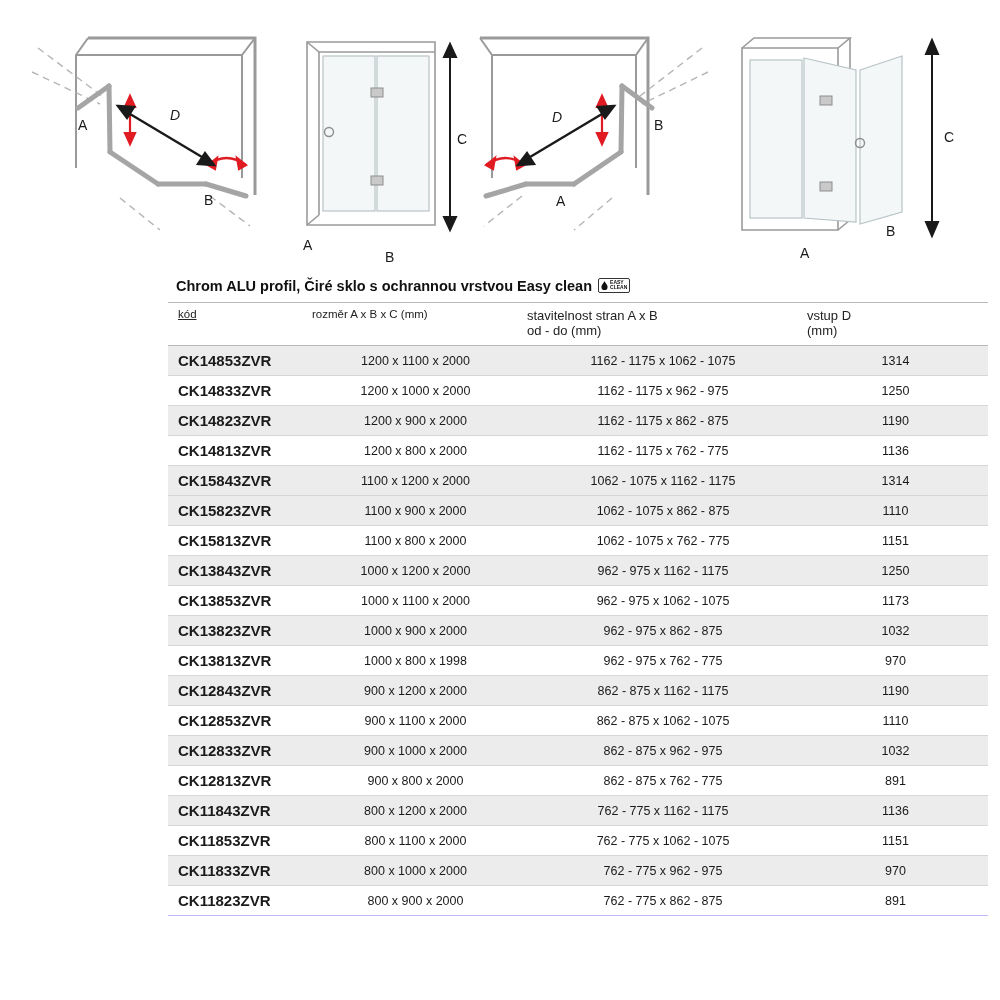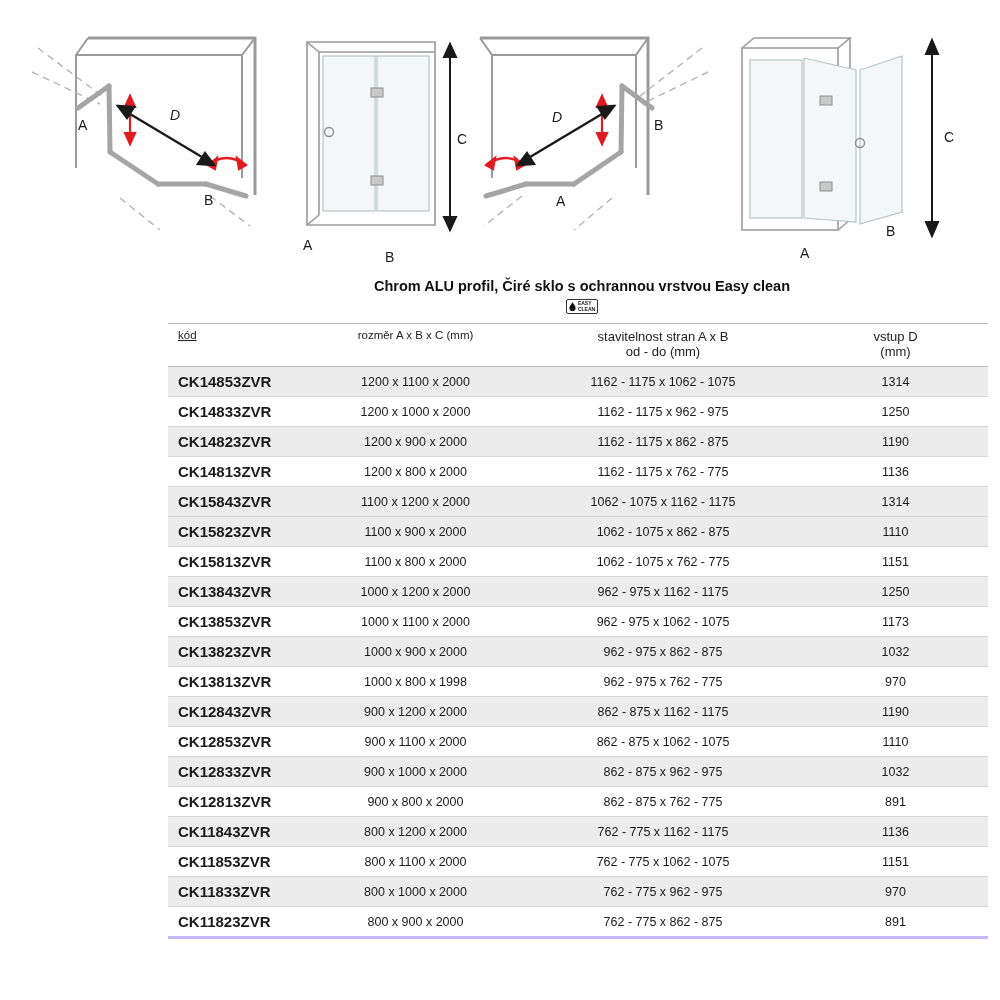--- a/index.html
+++ b/index.html
@@ -53,21 +53,20 @@
   }
   .tbl-title {
     font-size: 14.5px;
     font-weight: bold;
     color: #111;
     padding: 6px 0 8px 8px;
     display: flex;
     align-items: center;
     gap: 6px;
     white-space: nowrap;
-    flex-direction: column;
   }
   .easyclean-badge {
     display: inline-flex;
     align-items: center;
     gap: 2px;
     border: 1px solid #333;
     border-radius: 2px;
     padding: 1px 2px;
     font-size: 5px;
     line-height: 5.5px;
@@ -85,21 +84,21 @@
 
   table {
     border-collapse: collapse;
     width: 820px;
     table-layout: fixed;
   }
   thead th {
     font-size: 11.5px;
     font-weight: normal;
     color: #222;
-    text-align: center;
+    text-align: left;
     padding: 5px 4px 7px 4px;
     vertical-align: top;
     border-top: 1px solid #b9b9b9;
     border-bottom: 1px solid #b9b9b9;
     background: #ffffff;
   }
   thead th.col-code {
     text-align: left;
     padding-left: 10px;
     text-decoration: underline;
@@ -118,21 +117,21 @@
   tbody td.code {
     text-align: left;
     padding-left: 10px;
     font-weight: bold;
     font-size: 15px;
   }
   tbody tr.alt td {
     background: #ececec;
   }
   tbody tr:last-child td {
-    border-bottom: 3px solid #c4b5fd;
+    border-bottom: 1px solid #c4b5fd;
   }
   .col-code  { width: 140px; }
   .col-size  { width: 215px; }
   .col-adj   { width: 280px; }
   .col-entry { width: 185px; }
 </style>
 </head>
 <body>
 
 <div class="page">

